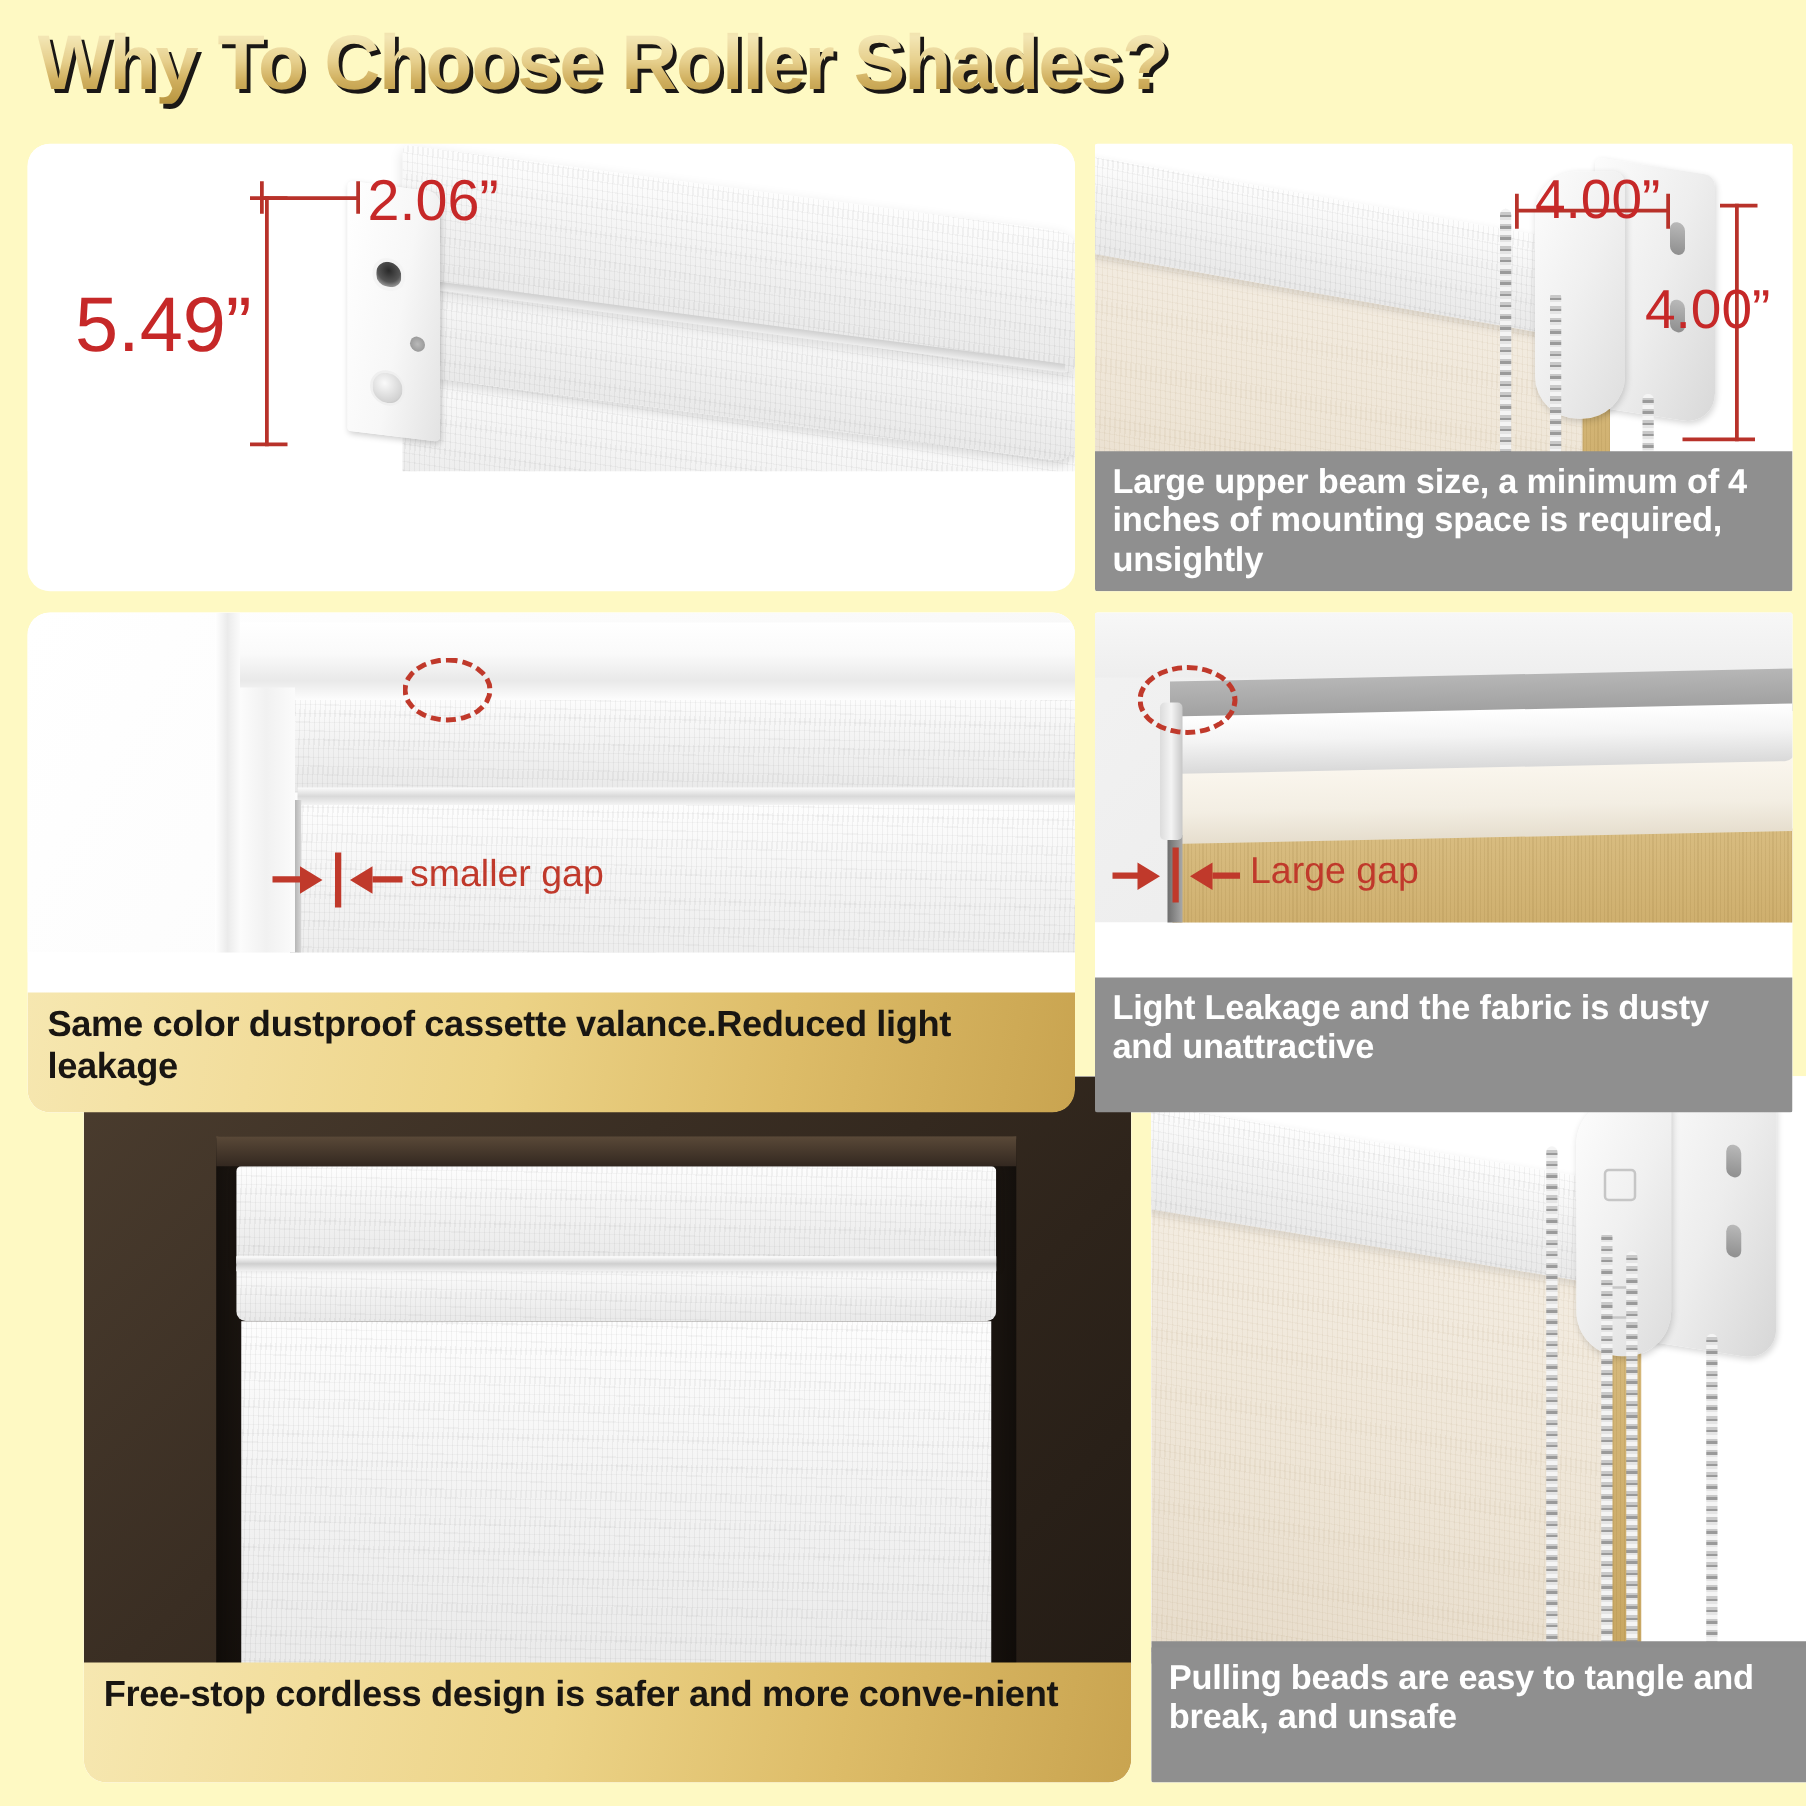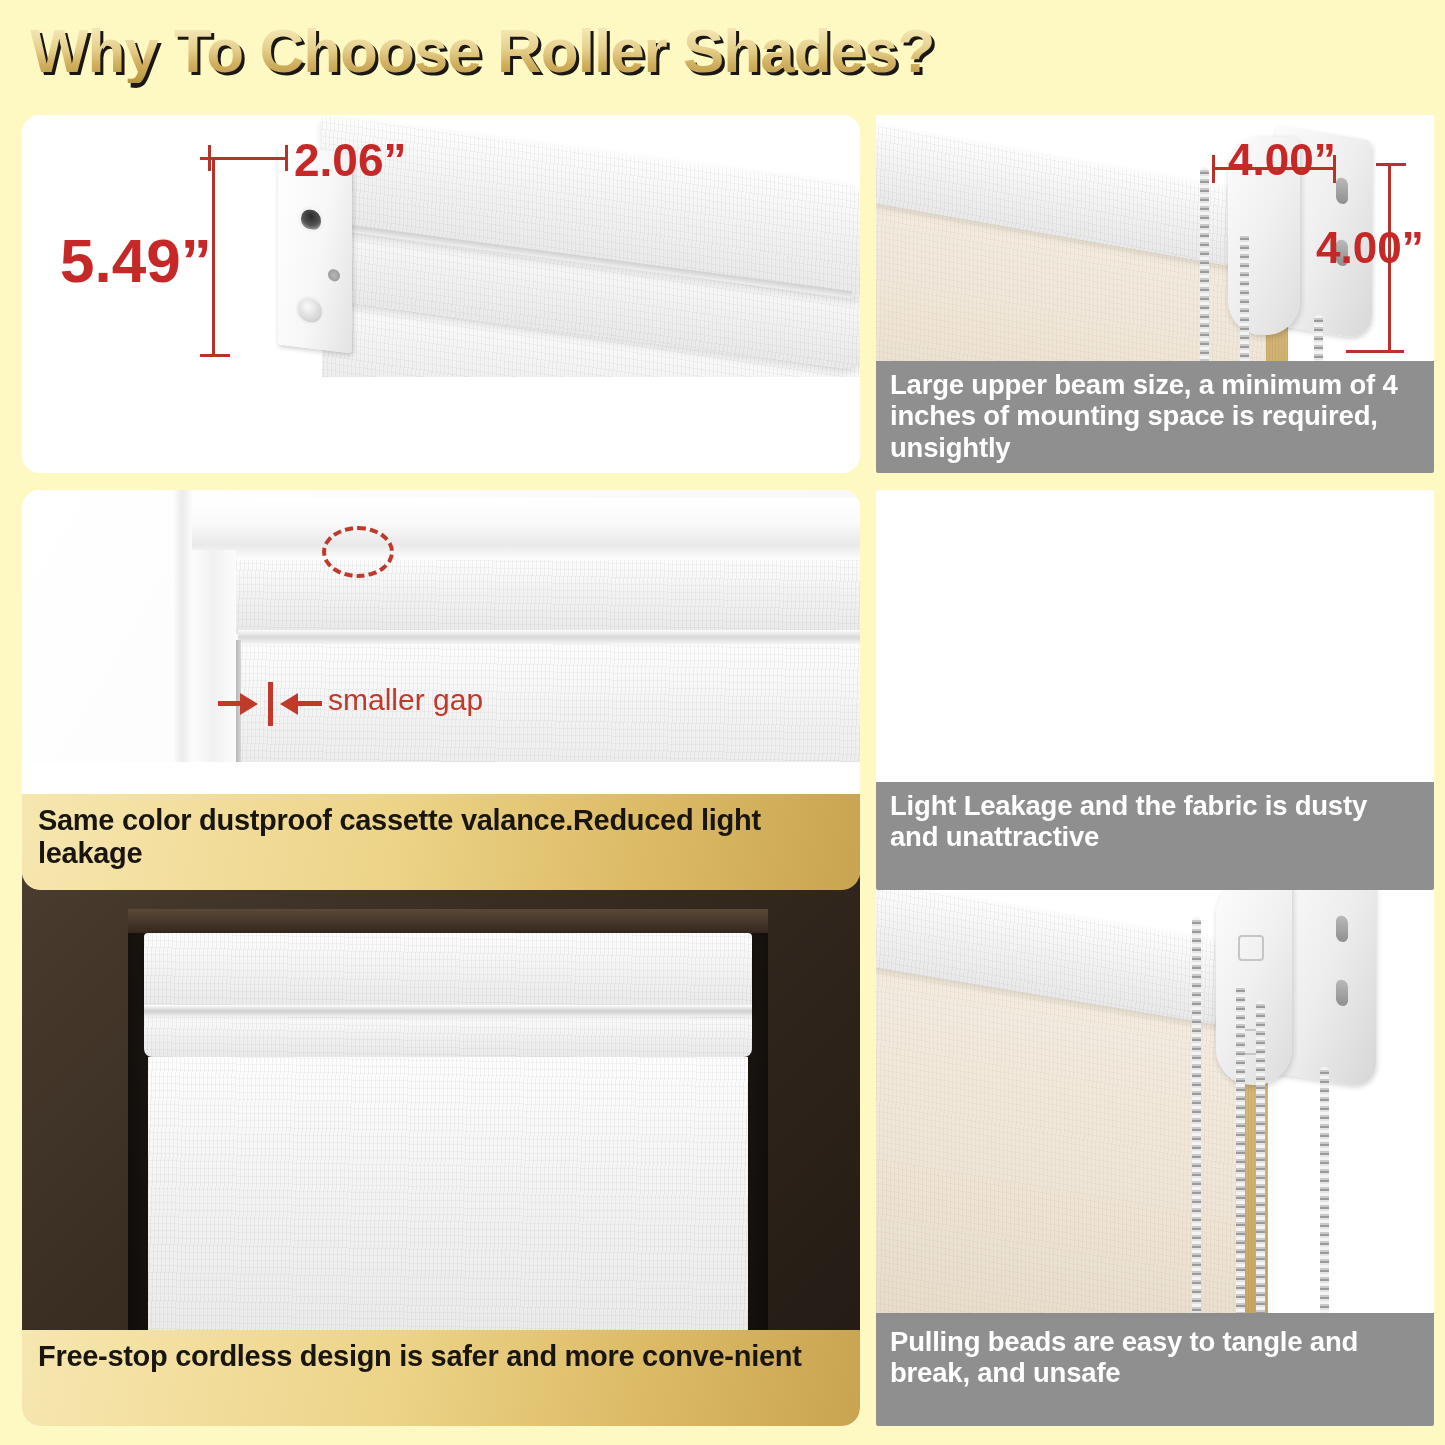--- a/index.html
+++ b/index.html
@@ -53,21 +53,21 @@
   .panel {
     position: absolute;
     overflow: hidden;
     background: #ffffff;
   }
   .panel.left  { left: 22px;  width: 838px; border-radius: 18px; }
   .panel.right { left: 876px; width: 558px; border-radius: 2px; }
 
   .row1 { top: 115px; height: 358px; }
   .row2 { top: 490px; height: 400px; }
-  .row3 { top: 861px; height: 565px; }
+  .row3 { top: 861px; height: 565px; margin-left: 45px; }
 
   .imgarea {
     position: absolute;
     left: 0; right: 0; top: 0;
     overflow: hidden;
     background: #fff;
   }
 
   
   .caption {
@@ -115,21 +115,21 @@
   .fabric-tan {
     background:
       repeating-linear-gradient(90deg, rgba(120,90,30,0.10) 0 1px, rgba(255,255,255,0) 1px 3px),
       linear-gradient(180deg, #d8bc80 0%, #ceae6c 60%, #c5a45f 100%);
   }
 
   
   .dim-label {
     position: absolute;
     color: #c62828;
-    font-weight: bold;
+    font-weight: normal;
     font-family: "Liberation Sans", sans-serif;
     white-space: nowrap;
     z-index: 30;
   }
   .dim-line-h {
     position: absolute;
     height: 3px;
     background: #b8322a;
     z-index: 28;
   }
@@ -543,20 +543,40 @@
       <div class="gap-bar" style="left:246px; top:192px; height:44px;"></div>
       <div class="arrow-l" style="left:258px; top:203px;"></div>
       <div class="arrow-stem-l" style="left:276px; top:211px; width:24px;"></div>
       <div class="gap-label" style="left:306px; top:193px;">smaller gap</div>
     </div>
 
     <div class="caption gold tall">Same color dustproof cassette valance.Reduced light leakage</div>
   </div>
 
   <div class="panel right row2">
+    <div class="imgarea" style="height:248px;">
+      <div class="p4-wall"></div>
+      <div class="p4-ceiling"></div>
+
+      <div class="p4-fabric fabric-tan"></div>
+      <div class="p4-valance"></div>
+      <div class="p4-headrail"></div>
+      <div class="p4-headrail-dark"></div>
+      <div class="p4-bracket"></div>
+      <div class="p4-left-edge"></div>
+
+      <div class="dashed-ellipse" style="left:34px; top:42px; width:80px; height:56px;"></div>
+
+      <div class="arrow-stem-r" style="left:14px; top:208px; width:22px;"></div>
+      <div class="arrow-r" style="left:34px; top:200px;"></div>
+      <div class="gap-bar" style="left:62px; top:188px; height:44px;"></div>
+      <div class="arrow-l" style="left:76px; top:200px;"></div>
+      <div class="arrow-stem-l" style="left:94px; top:208px; width:22px;"></div>
+      <div class="gap-label" style="left:124px; top:190px;">Large gap</div>
+    </div>
 
     <div class="caption gray tall">Light Leakage and the fabric is dusty and unattractive</div>
   </div>
 
   <div class="panel left row3">
     <div class="imgarea" style="height:470px;">
       <div class="p5-wall"></div>
       <div class="p5-recess"></div>
       <div class="p5-recess-top"></div>
 

